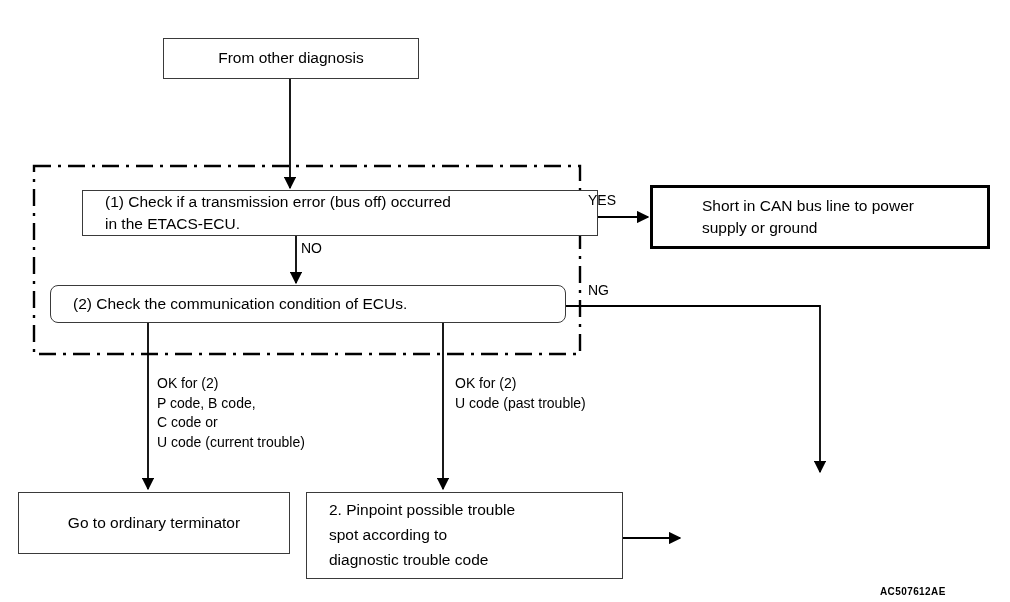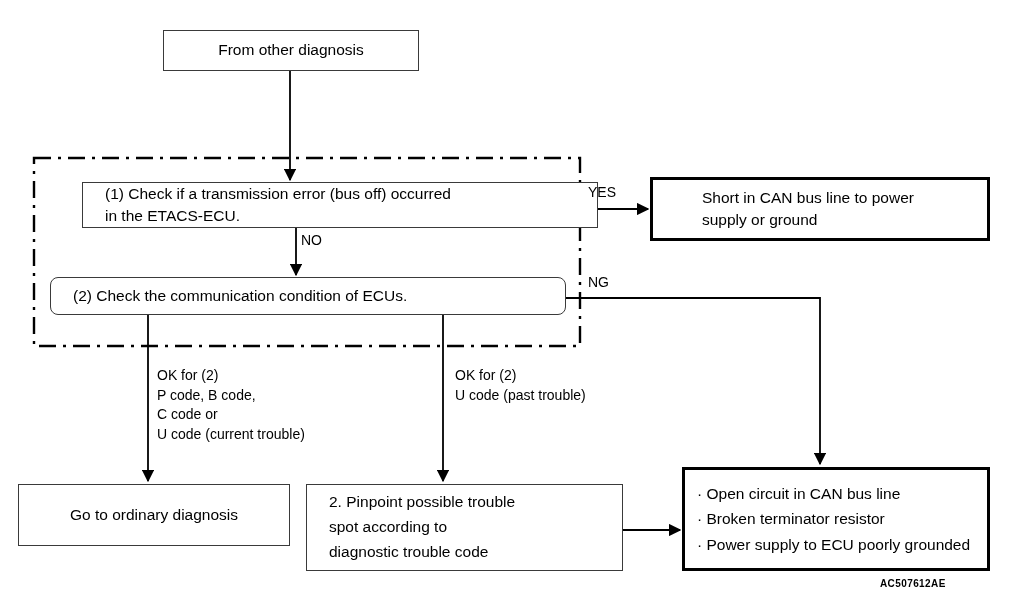--- a/index.html
+++ b/index.html
@@ -4,21 +4,21 @@
 <style>
   html,body{margin:0;padding:0;}
   body{
     width:1010px;height:602px;
     background:#ffffff;
     font-family:"Liberation Sans", sans-serif;
     color:#000000;
     overflow:hidden;
     position:relative;
   }
-  #stage{position:absolute;left:0;top:8px;width:1010px;height:446px;}
+  #stage{position:absolute;left:0;top:16px;width:1010px;height:446px;}
 
   
   #wires{position:absolute;left:0;top:0;width:1010px;height:602px;}
 
   .node{
     position:absolute;
     box-sizing:border-box;
     background:#ffffff;
     display:flex;
     flex-direction:column;
@@ -106,36 +106,29 @@
   <div class="node thick" style="left:650px;top:169px;width:340px;height:64px;">
     <div class="txt" style="padding-left:20px;margin-left:29px;">Short in CAN bus line to power
 supply or ground</div>
   </div>
 
   <div class="node thin" style="left:50px;top:269px;width:516px;height:38px;border-radius:8px;">
     <div class="txt pad-l">(2) Check the communication condition of ECUs.</div>
   </div>
 
   <div class="node thin" style="left:18px;top:476px;width:272px;height:62px;">
-    <div class="txt center">Go to ordinary diagnosis</div>
+    <div class="txt center">Go to ordinary terminator</div>
   </div>
 
   <div class="node thin" style="left:306px;top:476px;width:317px;height:87px;">
     <div class="txt bold" style="padding-left:22px;line-height:1.6;">2. Pinpoint possible trouble
     spot according to
     diagnostic trouble code</div>
   </div>
 
-  <div class="node thick" style="left:682px;top:459px;width:308px;height:104px;">
-    <div class="bullets" style="padding-left:12px;">
-      <div>· Open circuit in CAN bus line</div>
-      <div>· Broken terminator resistor</div>
-      <div>· Power supply to ECU poorly grounded</div>
-    </div>
-  </div>
 
   <div class="edgelabel" style="left:588px;top:175px;">YES</div>
 
   <div class="edgelabel" style="left:301px;top:223px;">NO</div>
 
   <div class="edgelabel" style="left:588px;top:265px;">NG</div>
 
   <div class="edgelabel" style="left:157px;top:358px;width:230px;">OK for (2)
 P code, B code,
 C code or

